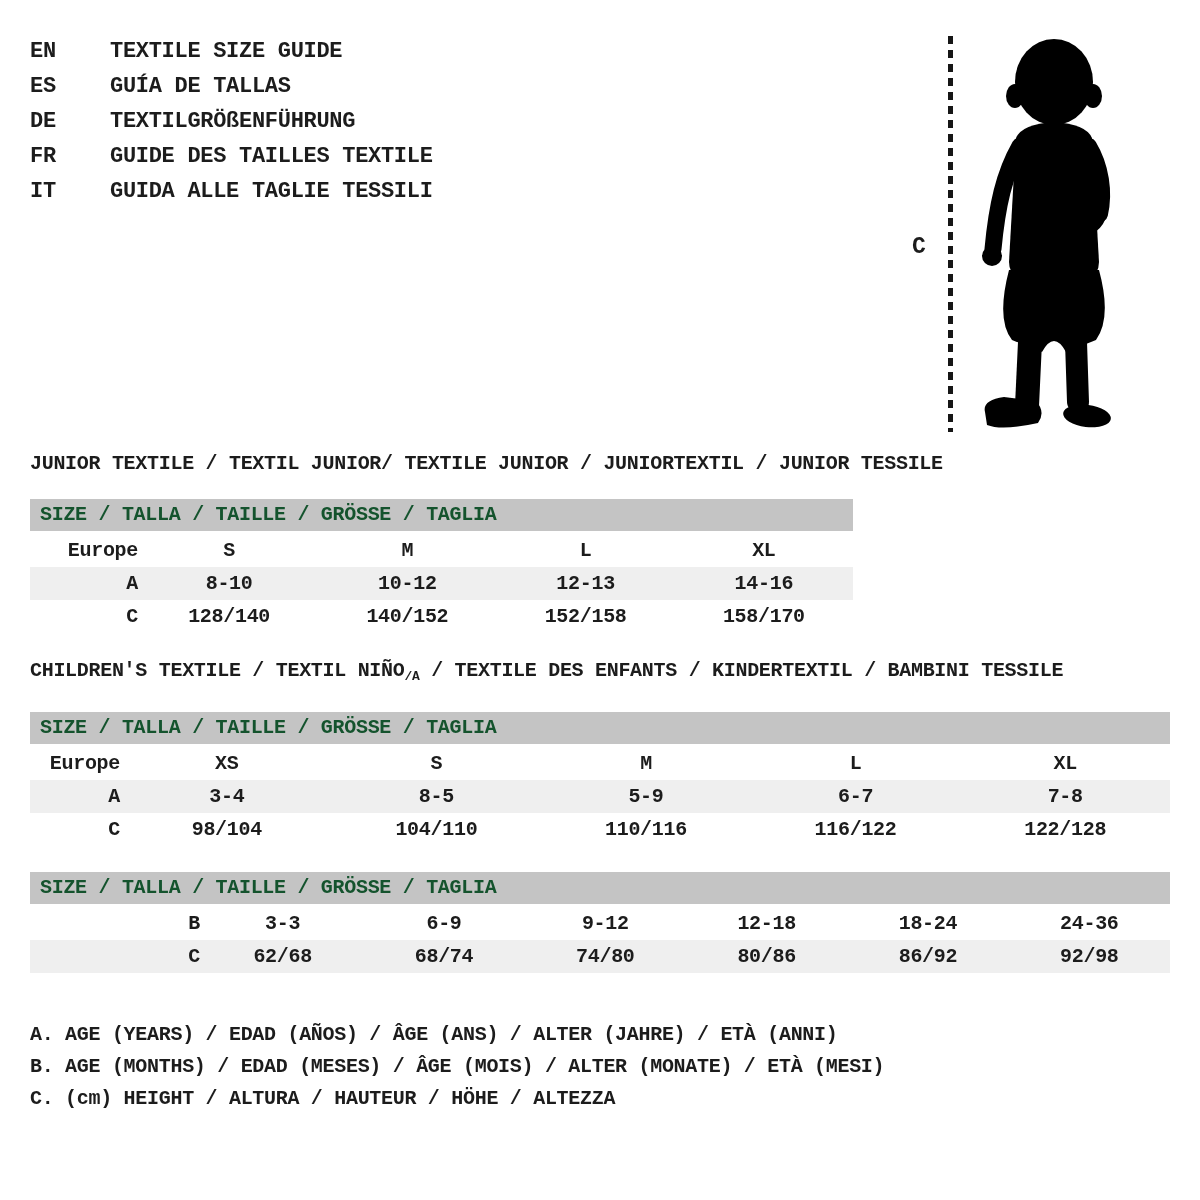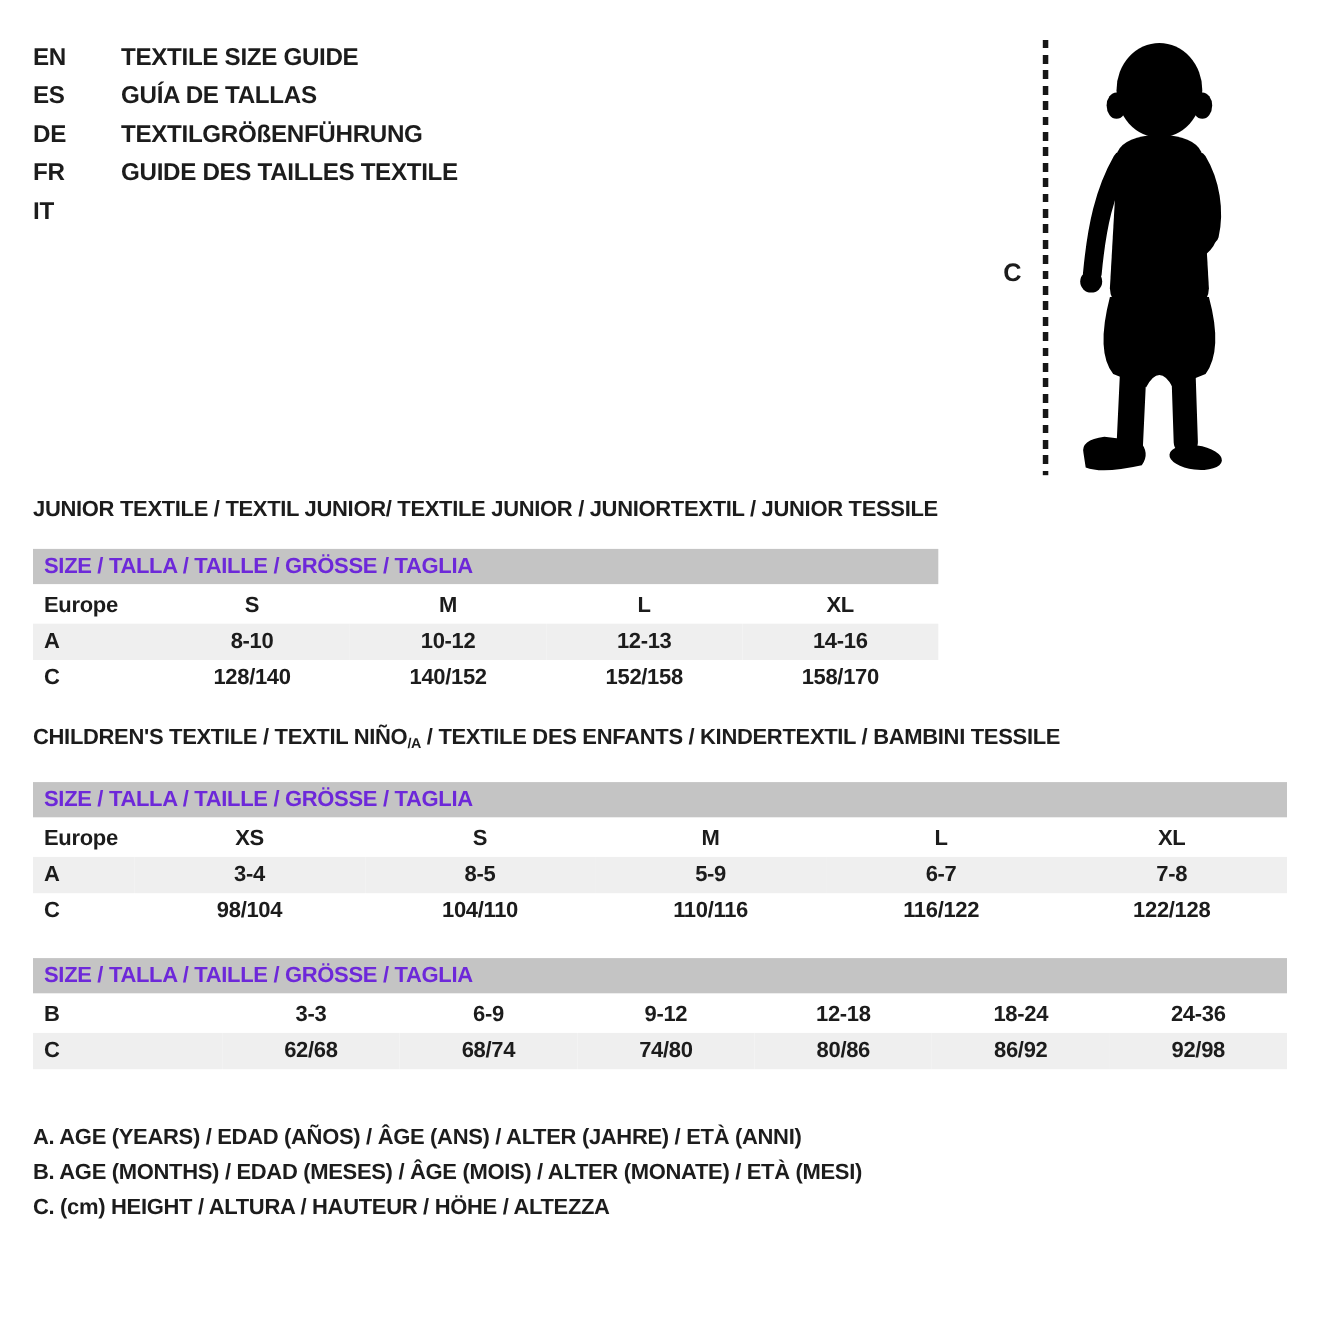--- a/index.html
+++ b/index.html
@@ -3,21 +3,21 @@
 <meta charset="utf-8">
 <style>
   * { box-sizing: border-box; margin: 0; padding: 0; }
   html, body { width: 1200px; height: 1200px; }
   body {
     background: #ffffff;
     font-family: "Liberation Sans", "DejaVu Sans", sans-serif;
     color: #1c1c1c;
     overflow: hidden;
   }
-  .page { position: relative; width: 1200px; height: 872px; padding: 18px 30px 0 30px; }
+  .page { position: relative; width: 1200px; height: 872px; padding: 18px 30px 0 30px; font-family: Liberation Mono, monospace; }
 
   
   .header { position: relative; height: 402px; }
   .langs { margin-top: 16px; }
   .lang-row { display: flex; align-items: center; height: 35px; }
   .lang-code { width: 80px; font-size: 22px; font-weight: 700; letter-spacing: -0.3px; }
   .lang-title { font-size: 22px; font-weight: 700; letter-spacing: -0.3px; }
 
   .c-label { position: absolute; left: 882px; top: 200px; font-size: 23px; font-weight: 700; }
   .dash-line {
@@ -34,31 +34,31 @@
   .sec-title .subA { font-size: 13px; font-weight: 700; vertical-align: -4px; }
   #junior-section { margin-top: 16px; }
   #children-section, #babies-section { margin-top: 26px; }
   .babies-title-line { font-size: 20px; font-weight: 700; letter-spacing: -0.3px; line-height: 33px; }
   .babies-titles { margin-bottom: 20px; }
 
   .tbl-junior { width: 823px; }
   .tbl-full   { width: 1140px; }
 
   .size-bar {
-    background: #c4c4c4; color: #6d28d9;
+    background: #c4c4c4; color: #14532d;
     font-size: 20px; font-weight: 700; letter-spacing: -0.3px;
     height: 32px; line-height: 32px; padding: 0 10px;
     margin-bottom: 3px;
   }
   table.size-table { width: 100%; border-collapse: collapse; table-layout: fixed; }
   .size-table td {
     font-size: 20px; font-weight: 700; letter-spacing: -0.3px;
     text-align: center; height: 33px; padding: 2px;
   }
-  .size-table td.row-label { text-align: left; padding-left: 10px; margin-top: 32px; }
+  .size-table td.row-label { text-align: right; padding-left: 10px; margin-top: 32px; }
   .size-table tr.stripe { background: #efefef; }
 
   
   .legend { margin-top: 46px; }
   .legend-line { font-size: 20px; font-weight: 700; letter-spacing: -0.3px; line-height: 32px; }
 </style>
 </head>
 <body>
 
 <div class="page">
@@ -76,20 +76,21 @@
       <div class="lang-row">
         <span class="lang-code">DE</span>
         <span class="lang-title">TEXTILGRÖßENFÜHRUNG</span>
       </div>
       <div class="lang-row">
         <span class="lang-code">FR</span>
         <span class="lang-title">GUIDE DES TAILLES TEXTILE</span>
       </div>
       <div class="lang-row">
         <span class="lang-code">IT</span>
+        <span class="lang-title">GUIDA ALLE TAGLIE TESSILI</span>
       </div>
     </div>
 
     <span class="c-label">C</span>
     <div class="dash-line"></div>
 
     <svg class="toddler-svg" width="168" height="400" viewBox="0 0 168 400">
       <g fill="#000000">
         <ellipse cx="86" cy="48" rx="39" ry="43"></ellipse>
         <ellipse cx="47" cy="62" rx="9" ry="12"></ellipse>

